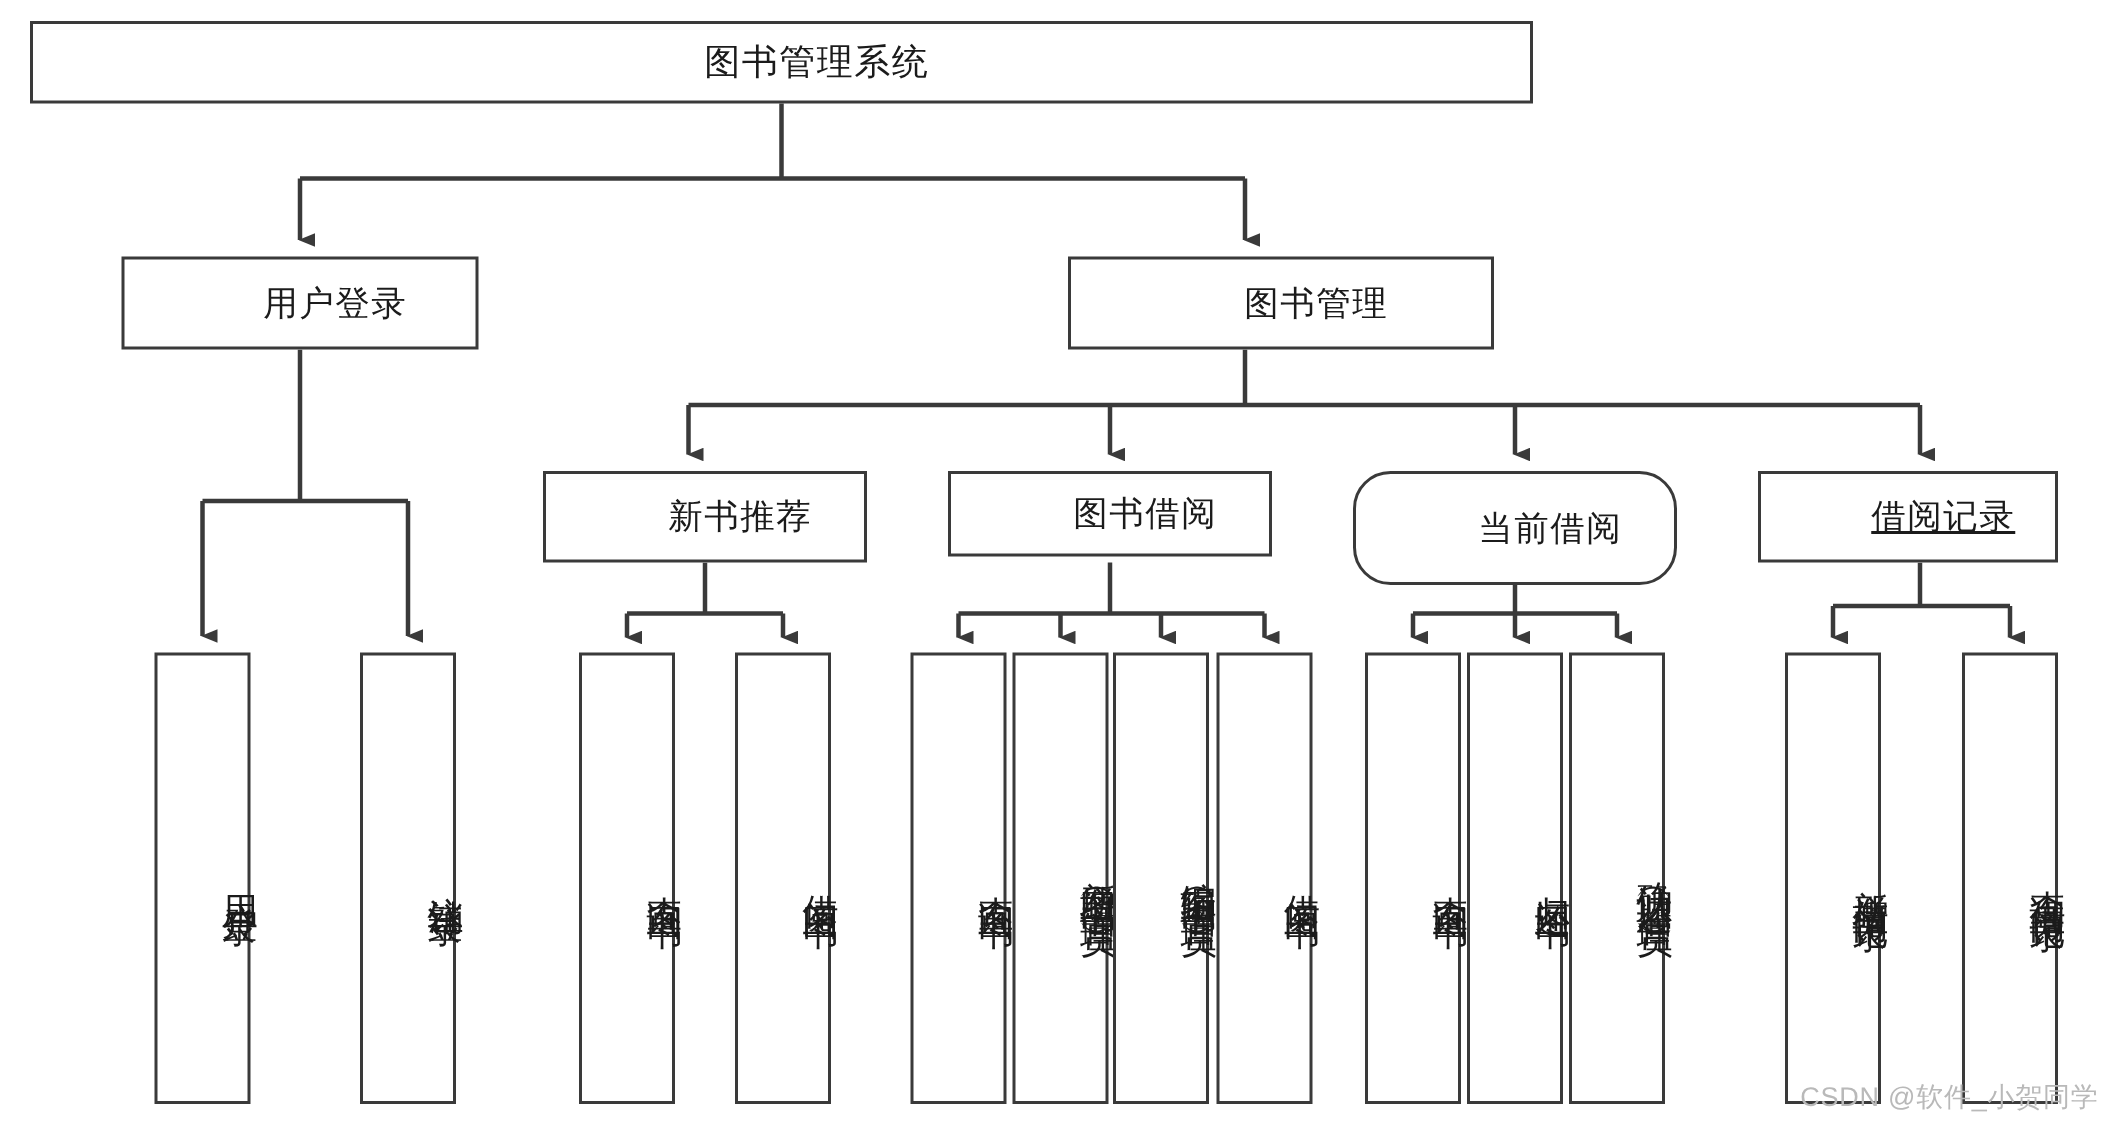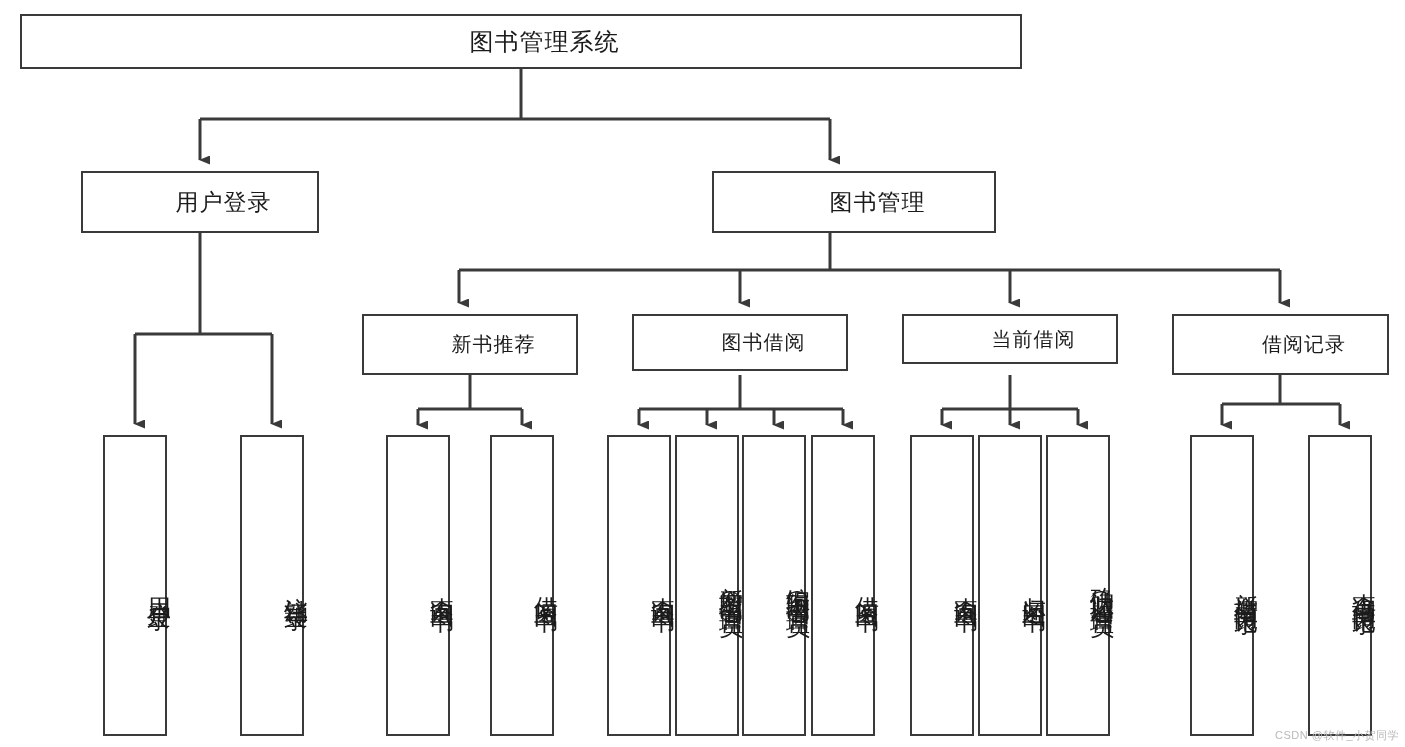--- a/index.html
+++ b/index.html
@@ -37,40 +37,40 @@
     padding-left: 47px;
   }
   .node .label {
     font-size: 23px;
     line-height: 1.25;
     letter-spacing: 1px;
     white-space: nowrap;
   }
   .node.root .label { font-size: 24px; }
   .node.level2 .label { font-size: 23px; }
-  .node.level3 .label { font-size: 20px; }
+  .node.level3 .label { font-size: 23px; }
 
   .node.leaf {
     align-items: center;
     justify-content: center;
   }
   .node.leaf .label {
     writing-mode: vertical-rl;
     text-orientation: upright;
     font-size: 24px;
     line-height: 1.12;
     letter-spacing: 4px;
     white-space: nowrap;
     text-align: center;
   }
   .watermark {
     position: absolute;
     right: 6px;
     bottom: 4px;
-    font-size: 11px;
+    font-size: 18px;
     color: #b9b9b9;
     white-space: nowrap;
     letter-spacing: 0.5px;
   }
 </style>
 </head>
 <body>
 
 <div id="canvas">
 
@@ -137,25 +137,25 @@
   </div>
 
   <div class="node level3" style="left:362px; top:314px; width:216px; height:61px;">
     <span class="label">新书推荐</span>
   </div>
 
   <div class="node level3" style="left:632px; top:314px; width:216px; height:57px;">
     <span class="label">图书借阅</span>
   </div>
 
-  <div class="node level3" style="left:902px; top:314px; width:216px; height:50px;">
+  <div class="node level3" style="left:902px; top:314px; width:216px; height:76px;border-radius:25px;">
     <span class="label">当前借阅</span>
   </div>
 
-  <div class="node level3" style="left:1172px; top:314px; width:217px; height:61px;">
+  <div class="node level3" style="left:1172px; top:314px; width:200px; height:61px;text-decoration:underline;">
     <span class="label">借阅记录</span>
   </div>
 
   <div class="node leaf" style="left:103px; top:435px; width:64px; height:301px;">
     <span class="label">用户登录</span>
   </div>
 
   <div class="node leaf" style="left:240px; top:435px; width:64px; height:301px;">
     <span class="label">注销登录</span>
   </div>

